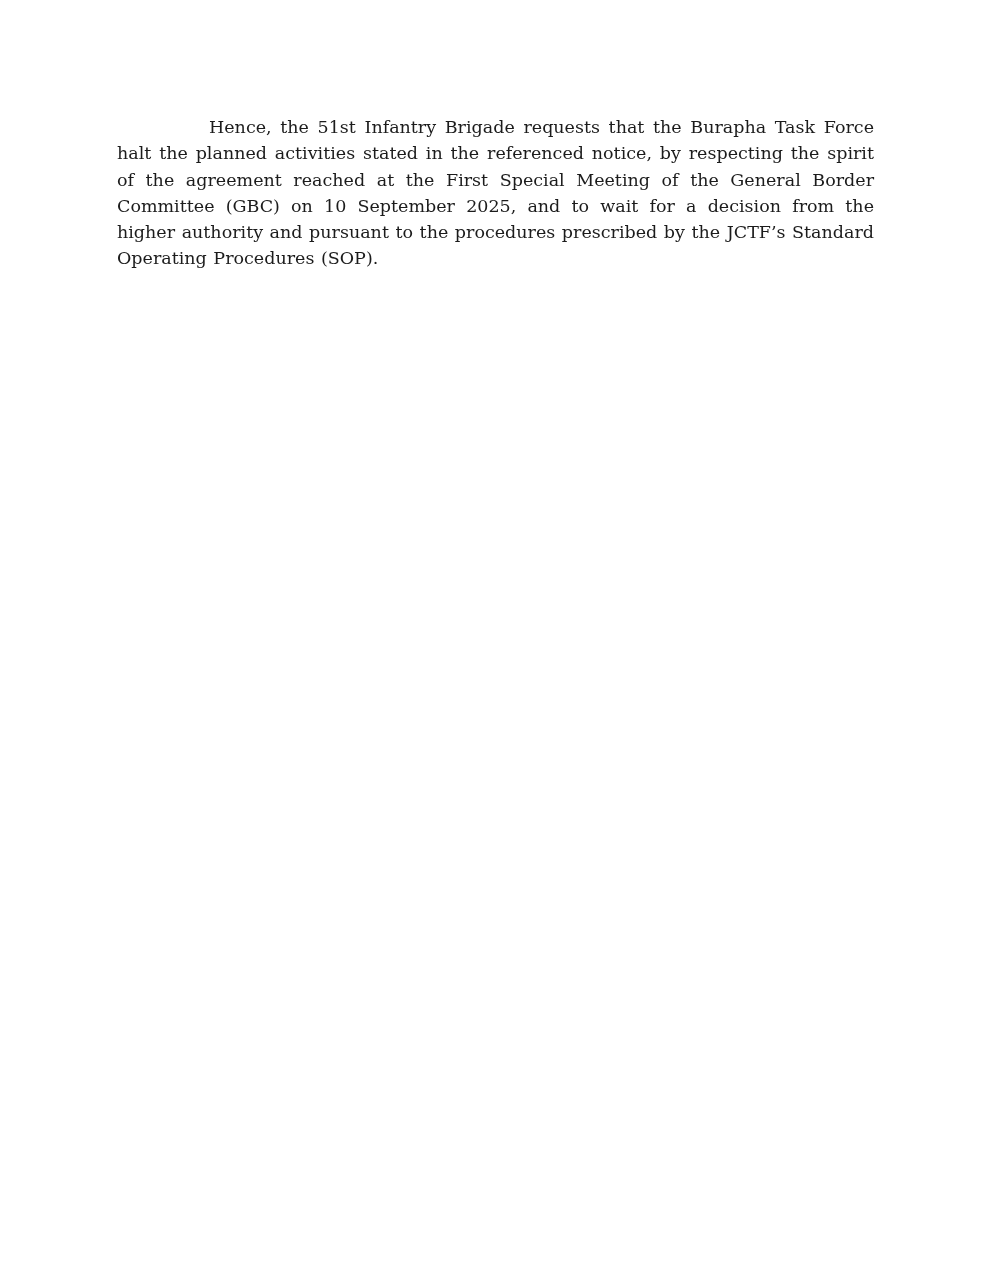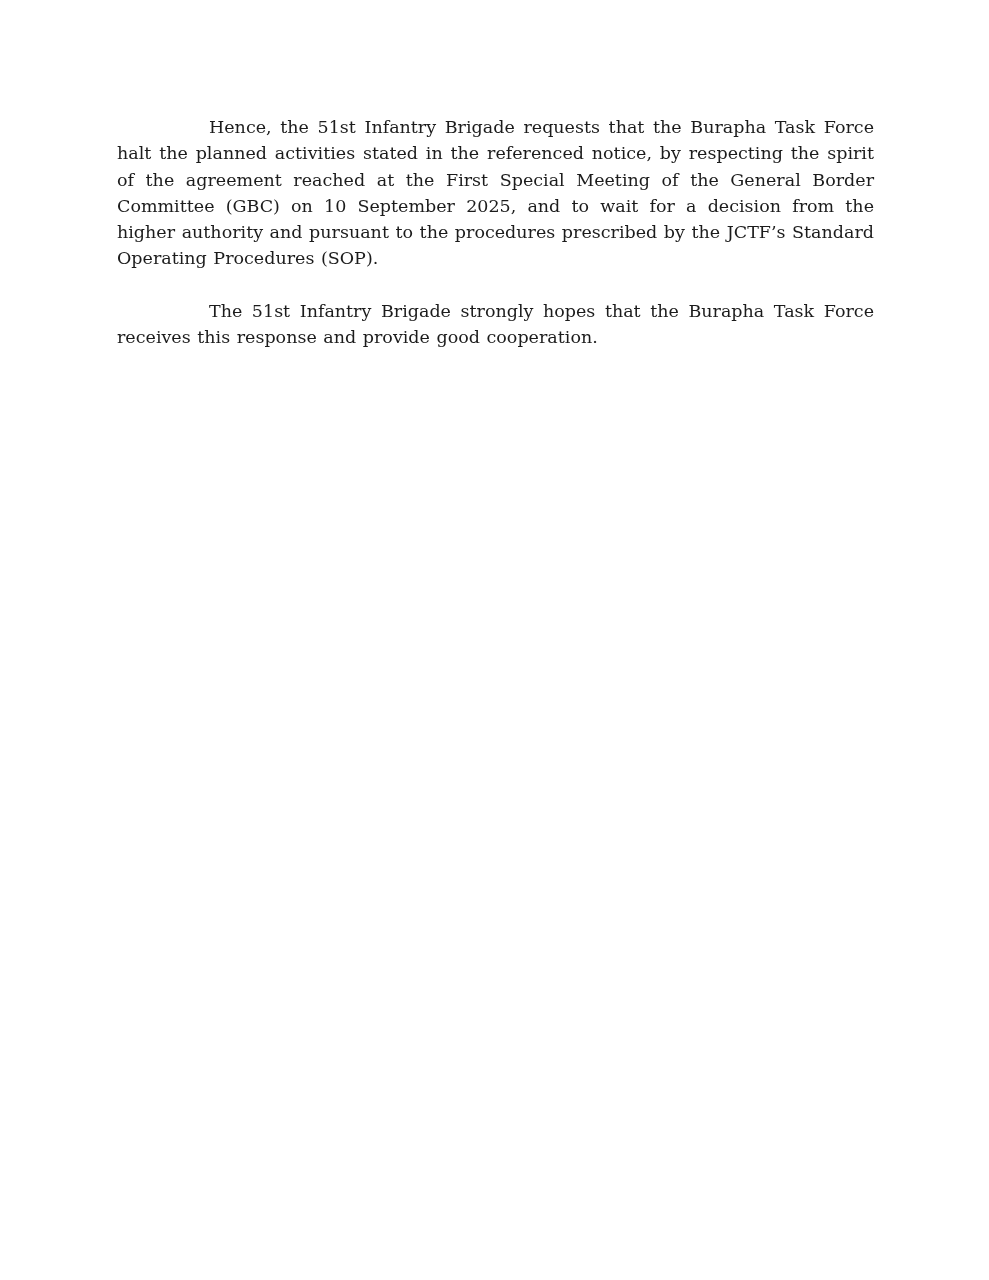--- a/index.html
+++ b/index.html
@@ -28,14 +28,13 @@
   }
   .para + .para {
     margin-top: 26px;
   }
 </style>
 </head>
 <body>
 
 <div class="page">
   <p class="para">Hence, the 51st Infantry Brigade requests that the Burapha Task Force halt the planned activities stated in the referenced notice, by respecting the spirit of the agreement reached at the First Special Meeting of the General Border Committee (GBC) on 10 September 2025, and to wait for a decision from the higher authority and pursuant to the procedures prescribed by the JCTF’s Standard Operating Procedures (SOP).</p>
-  <p class="para">The 51st Infantry Brigade strongly hopes that the Burapha Task Force receives this response and provide good cooperation.</p>
 </div>
 
 </body></html>

